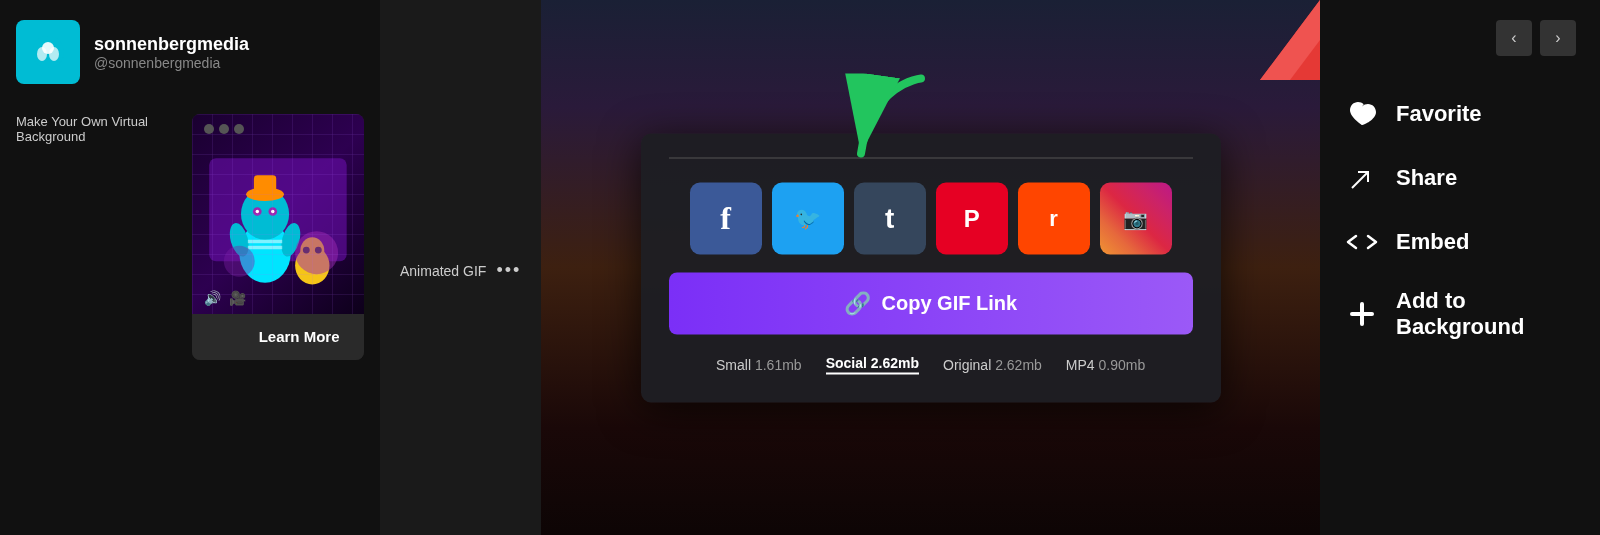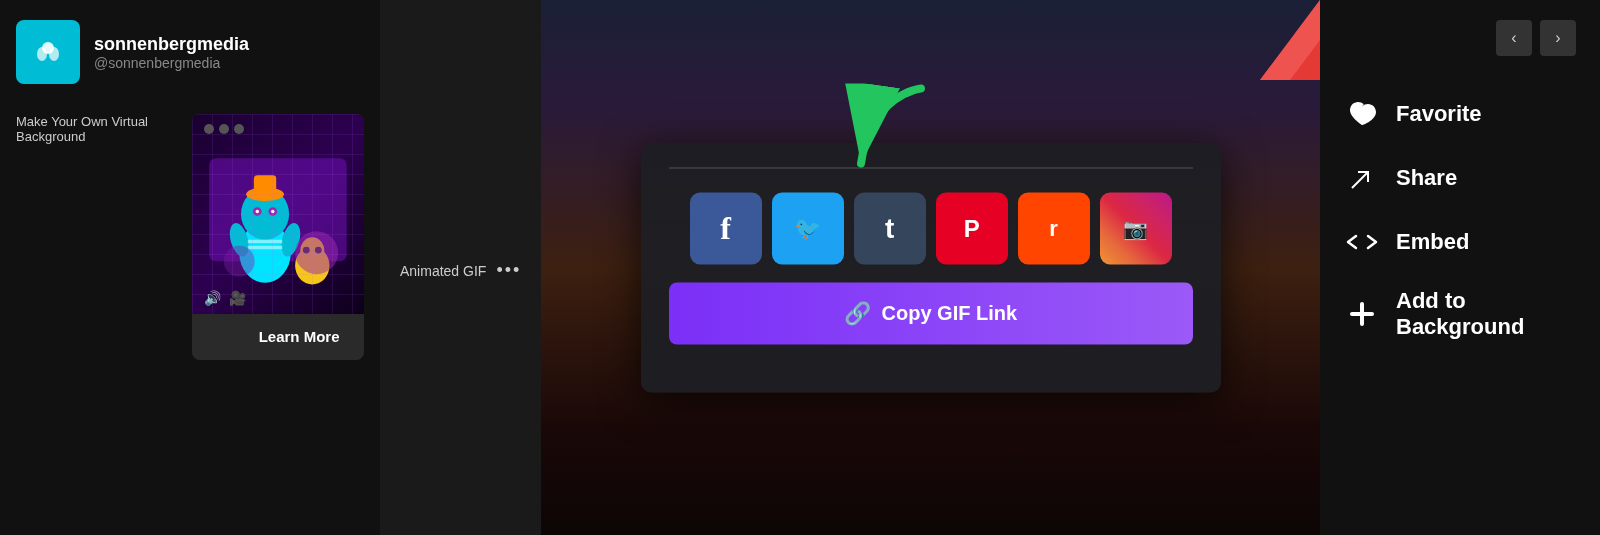--- a/index.html
+++ b/index.html
@@ -489,20 +489,38 @@
         <button class="social-btn instagram">
           <span style="font-size:20px;">📷</span>
         </button>
       </div>
 
       <button class="copy-gif-btn">
         <span style="font-size:22px;">🔗</span>
         <span>Copy GIF Link</span>
       </button>
 
+      <div class="size-options">
+        <span class="size-option">
+          <span class="label">Small </span>
+          <span>1.61mb</span>
+        </span>
+        <span class="size-option active">
+          <span class="label" style="font-weight:700;">Social </span>
+          <span style="font-weight:700;">2.62mb</span>
+        </span>
+        <span class="size-option">
+          <span class="label">Original </span>
+          <span>2.62mb</span>
+        </span>
+        <span class="size-option">
+          <span class="label">MP4 </span>
+          <span>0.90mb</span>
+        </span>
+      </div>
     </div>
   </div>
 </div>
 
 <div class="right-sidebar">
   <div class="nav-top">
     <button class="nav-arrow-btn">
       <span>‹</span>
     </button>
     <button class="nav-arrow-btn">

